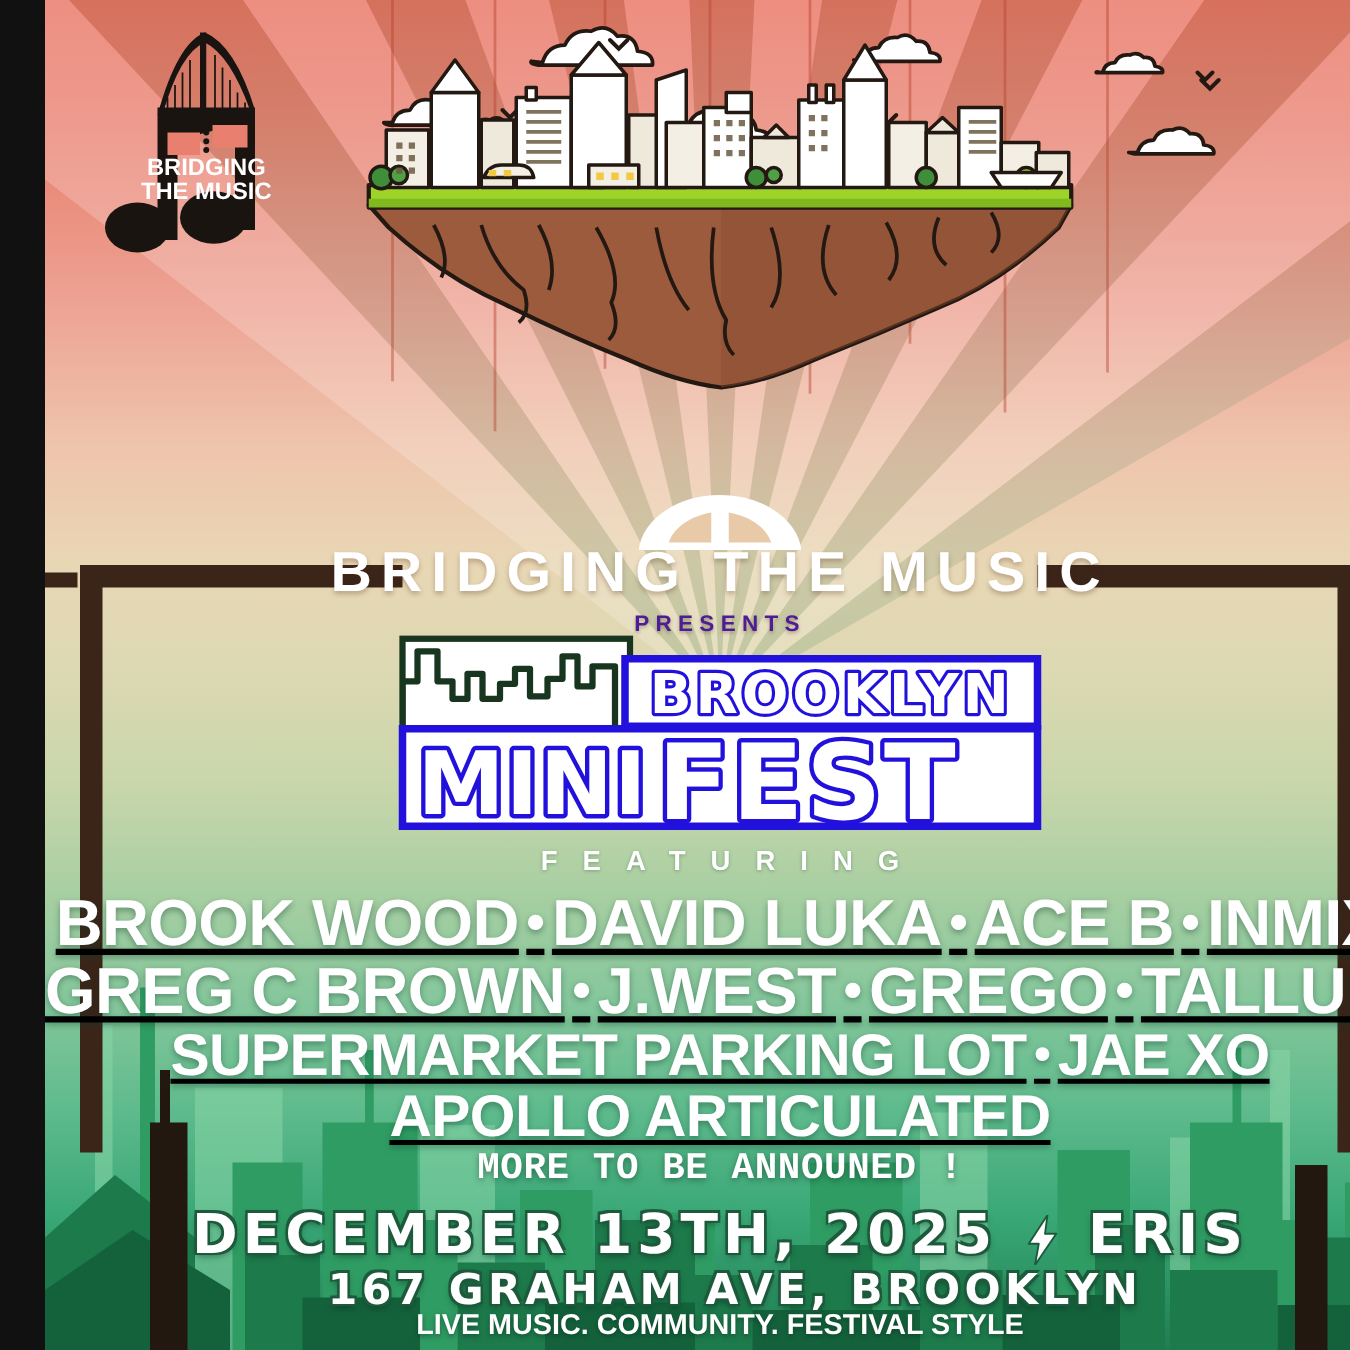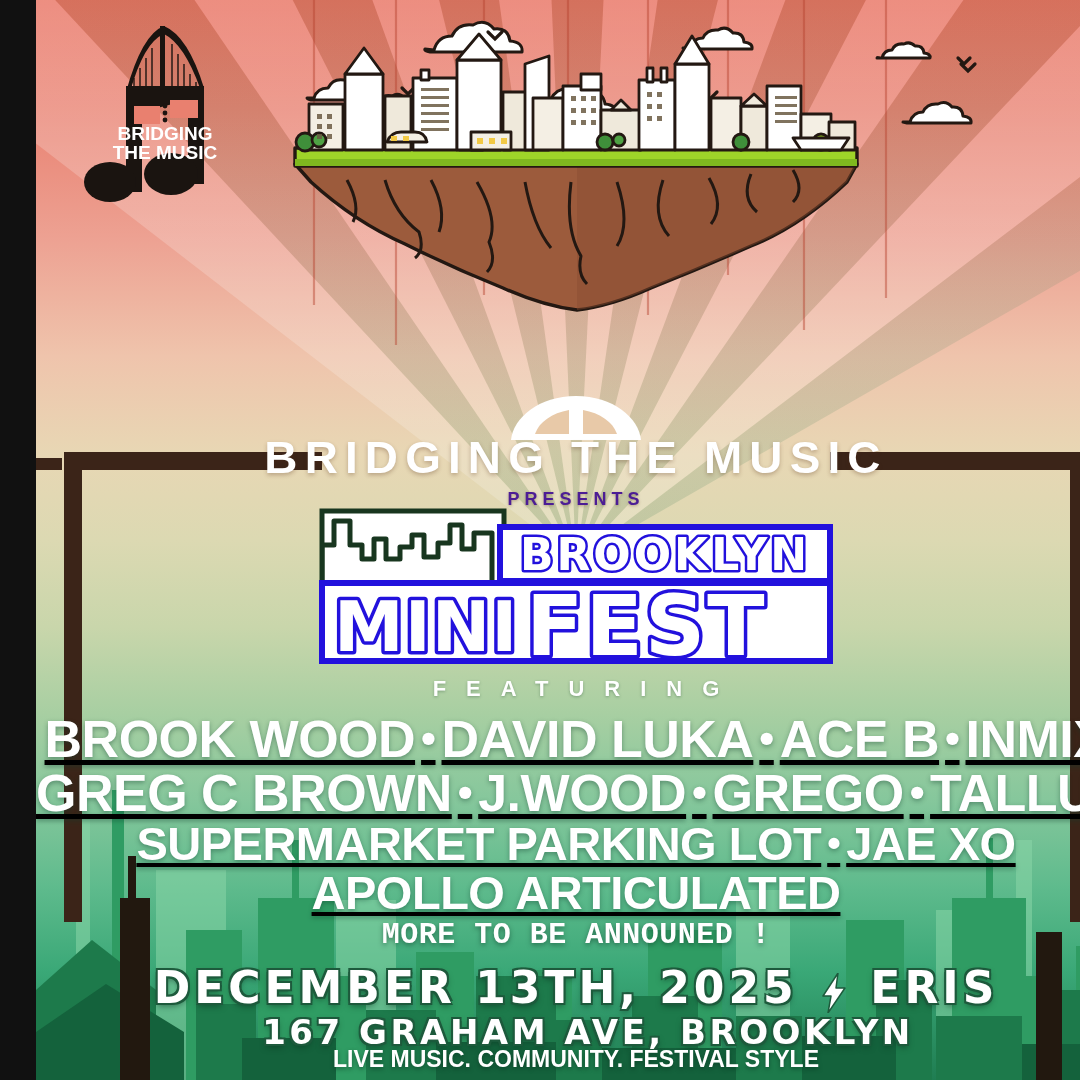--- a/index.html
+++ b/index.html
@@ -494,21 +494,21 @@
         <rect x="6" y="78" width="508" height="78" fill="#ffffff" stroke="#2211DD" stroke-width="6"></rect>
         <text x="18" y="146" font-family="DejaVu Sans, sans-serif" font-size="70" font-weight="700" letter-spacing="1" fill="#ffffff" stroke="#2211DD" stroke-width="7" paint-order="stroke" stroke-linejoin="round">MINI</text>
         <text x="210" y="150" font-family="DejaVu Sans, sans-serif" font-size="84" font-weight="700" letter-spacing="2" fill="#ffffff" stroke="#2211DD" stroke-width="7" paint-order="stroke" stroke-linejoin="round">FEST</text>
       </svg>
     </div>
 
     <div class="featuring">FEATURING</div>
 
     <div class="lineup">
       <div class="ln ln1"><span>BROOK WOOD</span><span class="dot">•</span><span>DAVID LUKA</span><span class="dot">•</span><span>ACE B</span><span class="dot">•</span><span>INMIX</span></div>
-      <div class="ln ln2"><span>GREG C BROWN</span><span class="dot">•</span><span>J.WOOD</span><span class="dot">•</span><span>GREGO</span><span class="dot">•</span><span>TALLULAH</span></div>
+      <div class="ln ln2"><span>GREG C BROWN</span><span class="dot">•</span><span>J.WEST</span><span class="dot">•</span><span>GREGO</span><span class="dot">•</span><span>TALLULAH</span></div>
       <div class="ln ln3"><span>SUPERMARKET PARKING LOT</span><span class="dot">•</span><span>JAE XO</span></div>
       <div class="ln ln4"><span>APOLLO ARTICULATED</span></div>
     </div>
 
     <div class="mta">MORE TO BE ANNOUNED !</div>
 
     <div class="dateline">
       <span>DECEMBER 13TH, 2025</span>
       <span class="bolt">
         <svg width="26" height="40" viewBox="0 0 26 40" style="vertical-align:middle">

